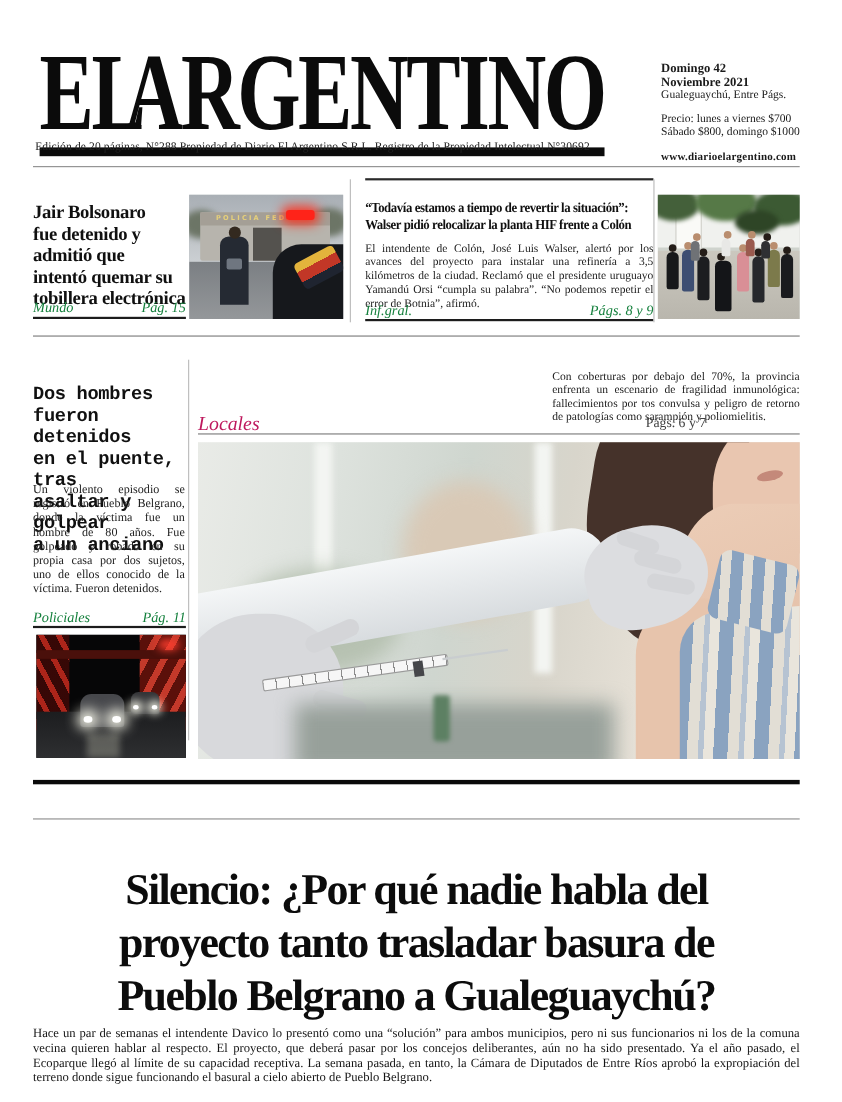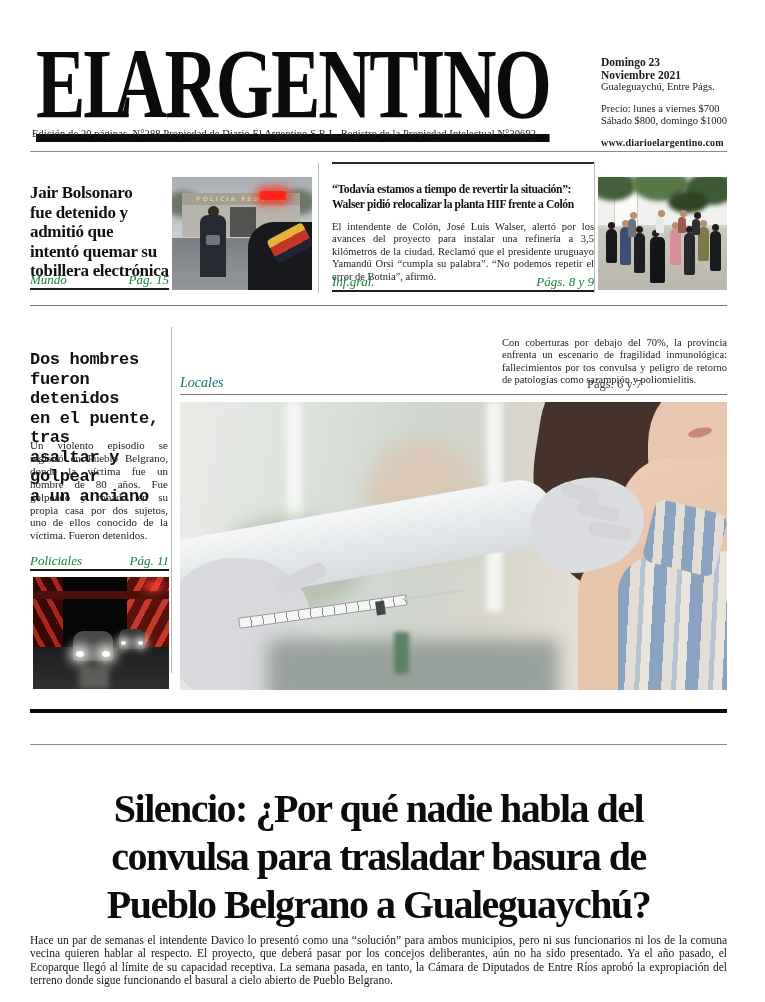--- a/index.html
+++ b/index.html
@@ -48,21 +48,21 @@
   
 
   
   .row2{left:30px;top:315px;width:697px;height:395px;}
   .s3-hl{left:0;top:21px;width:145px;font-family:Liberation Mono, monospace;}
   .s3-body{left:0;top:113px;width:138px;font-size:11px;line-height:12.9px;}
   .s3-kick{left:0;top:238px;width:139px;}
   .ph-bridge{left:3px;top:262px;width:136px;height:112px;background:#060607;}
   .div3{left:141px;top:12px;height:346px;}
   .s4-hl{left:150px;top:12px;width:334px;font-size:16px;line-height:18.5px;letter-spacing:-.3px;}
-  .s4-section{left:150px;top:60px;font-style:italic;font-size:14px;color:#0f766e;}
+  .s4-section{left:150px;top:60px;font-style:italic;font-size:18px;color:#be185d;}
   .s4-deck{left:472px;top:10px;width:225px;font-size:10.5px;line-height:12.4px;text-align:justify;color:#222;margin-top:12px;}
   .s4-page{left:472px;top:62px;width:225px;text-align:center;font-size:12.5px;color:#404040;}
   .s4-rule{left:150px;top:79px;width:547px;height:1px;background:#777;}
   .ph-vacc{left:150px;top:87px;width:547px;height:288px;
     background:linear-gradient(100deg,#e9ebe7 0%,#dde2dd 22%,#cfd6cf 42%,#d8d5cb 58%,#e9e3d9 78%,#e3d9ce 100%);}
 
   
   .kicker-row{left:30px;top:719px;width:697px;display:flex;justify-content:space-between;align-items:baseline;}
   .kicker-row .k{font-size:13.5px;letter-spacing:-.2px;color:#151515;transform:scaleX(.94);transform-origin:left;white-space:nowrap;}
   .kicker-row .p{font-style:italic;font-size:13px;color:#1a1a1a;}
@@ -154,21 +154,21 @@
 </head>
 <body>
 
 <div class="page">
 
   <header>
     <div class="abs logo">
       <span>EL ARGENTINO</span>
     </div>
     <div class="abs issue-box">
-      <div class="b">Domingo 23</div>
+      <div class="b">Domingo 42</div>
       <div class="b">Noviembre 2021</div>
       <div>Gualeguaychú, Entre Págs.</div>
       <div class="gap"></div>
       <div>Precio: lunes a viernes $700</div>
       <div>Sábado $800, domingo $1000</div>
       <div class="gap"></div>
       <div class="web">www.diarioelargentino.com</div>
     </div>
     <div class="abs edition-line">Edición de 20 páginas, N°288 Propiedad de Diario El Argentino S.R.L. Registro de la Propiedad Intelectual N°30692</div>
   </header>
@@ -306,18 +306,18 @@
       <div class="counter"></div>
       <div class="bottle"></div>
     </div>
   </section>
 
   <div class="abs rule-thick" style="top:709px"></div>
 
   <div class="abs rule rule-k"></div>
 
   <h1 class="abs giant">Silencio: ¿Por qué nadie habla del
-convulsa para trasladar basura de
+proyecto tanto trasladar basura de
 Pueblo Belgrano a Gualeguaychú?</h1>
 
   <p class="abs lead">Hace un par de semanas el intendente Davico lo presentó como una “solución” para ambos municipios, pero ni sus funcionarios ni los de la comuna vecina quieren hablar al respecto. El proyecto, que deberá pasar por los concejos deliberantes, aún no ha sido presentado. Ya el año pasado, el Ecoparque llegó al límite de su capacidad receptiva. La semana pasada, en tanto, la Cámara de Diputados de Entre Ríos aprobó la expropiación del terreno donde sigue funcionando el basural a cielo abierto de Pueblo Belgrano.</p>
 
 </div>
 
 </body></html>

